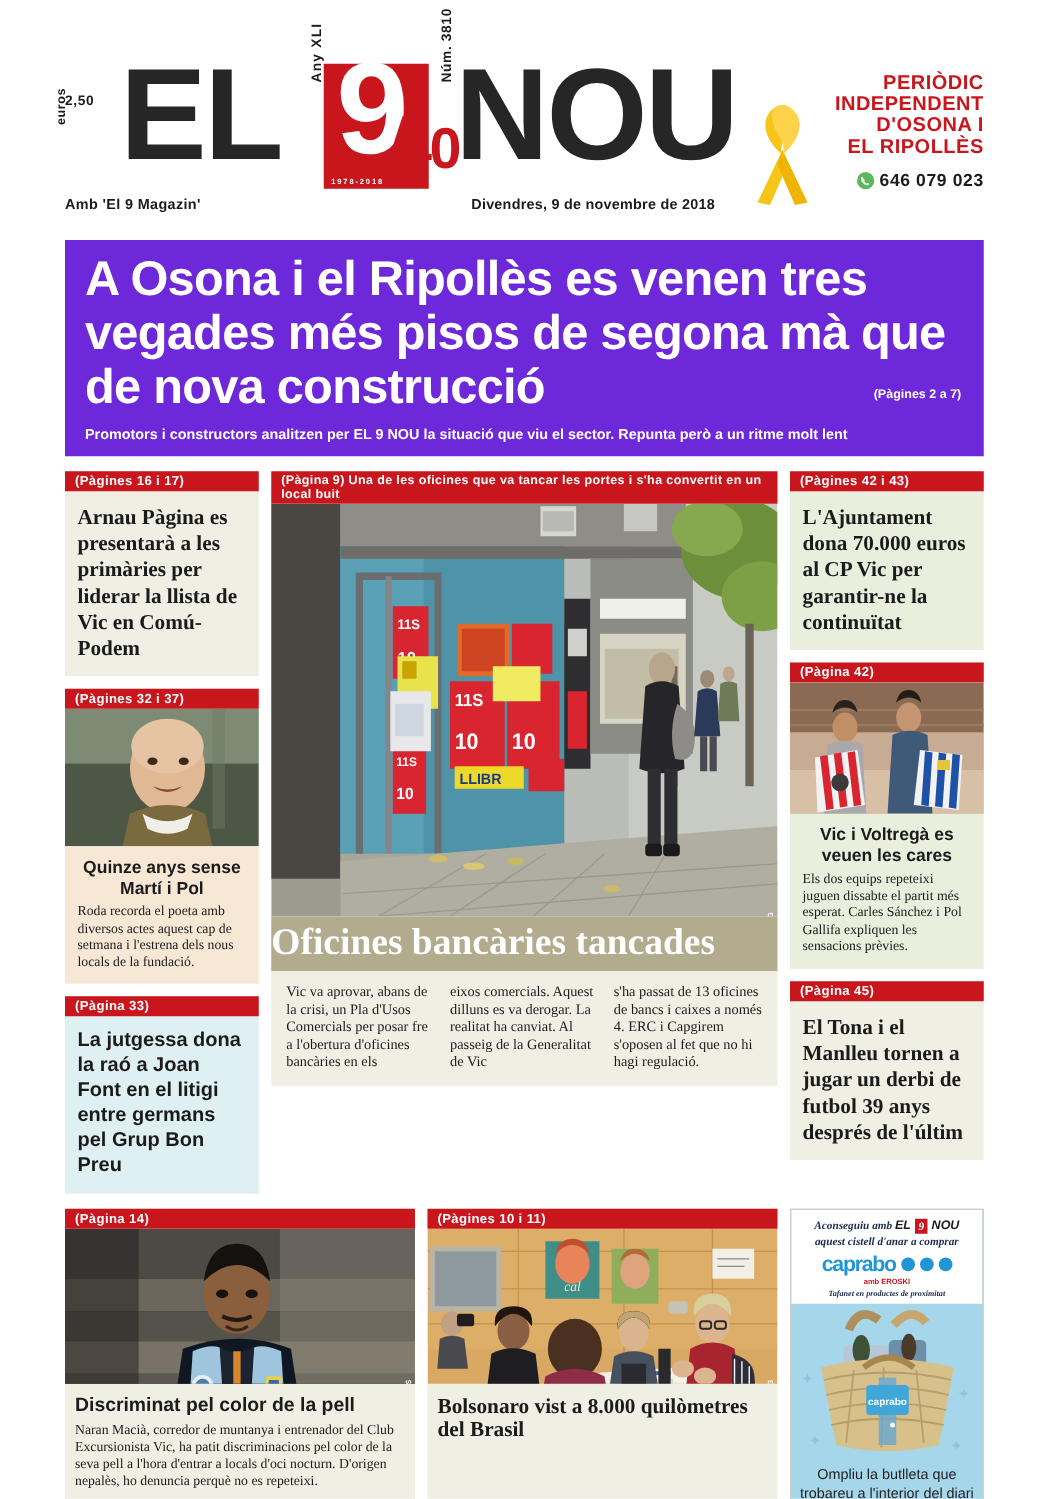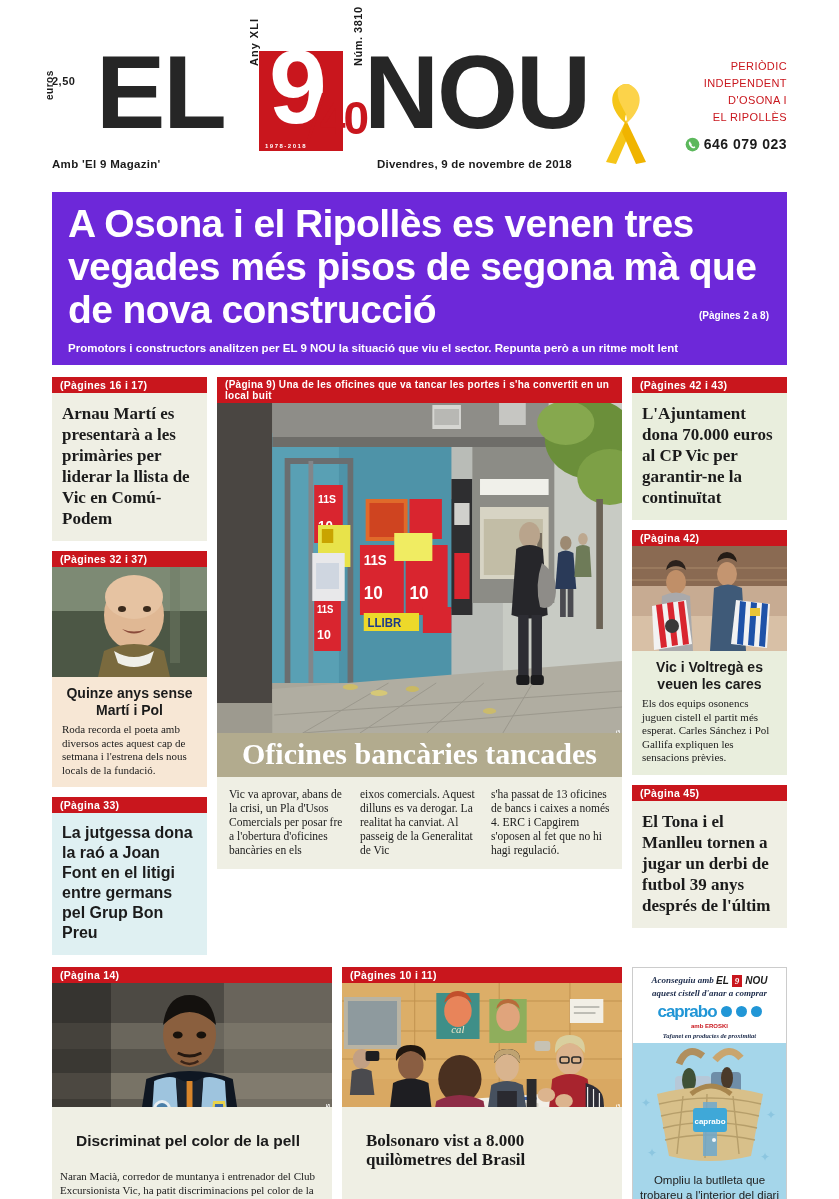--- a/index.html
+++ b/index.html
@@ -73,21 +73,21 @@
   .magazin{
     position:absolute;left:0;top:110px;
     font-weight:bold;font-size:11.5px;letter-spacing:.3px;
   }
   .dateline{
     position:absolute;left:325px;top:110px;
     font-weight:bold;font-size:11.5px;letter-spacing:.2px;
   }
   .slogan{
     position:absolute;right:0;top:10px;text-align:right;
-    color:#c9161d;font-weight:normal;font-size:11px;line-height:17px;
+    color:#c9161d;font-weight:bold;font-size:16px;line-height:17px;
     letter-spacing:.4px;
   }
   .whatsapp-row{
     position:absolute;right:0;top:88px;display:flex;align-items:center;
     gap:4px;justify-content:center;
   }
   .wa-icon{width:15px;height:15px;}
   .wa-num{font-weight:bold;font-size:14px;letter-spacing:.5px;}
 
   
@@ -148,38 +148,38 @@
     font-size:6px;letter-spacing:.8px;color:#fff;font-weight:bold;
     white-space:nowrap;
   }
 
   
   .center-col{display:flex;flex-direction:column;}
   .main-photo{position:relative;width:100%;height:330px;overflow:hidden;}
   .banner-title{
     background:#b2ab8e;color:#fff;
     font-family:"Liberation Serif", serif;font-weight:bold;
-    font-size:30px;line-height:38px;text-align:center;padding:2px 0 4px 0;
+    font-size:30px;line-height:38px;padding:2px 0 4px 0;
   }
   .three-cols{
     background:#efefe4;display:grid;grid-template-columns:1fr 1fr 1fr;
     gap:12px;padding:10px 12px 12px 12px;
     font-family:"Liberation Serif", serif;font-size:11.5px;line-height:14px;
   }
   .three-cols p{margin:0;}
 
   
   .bottom{
     position:relative;margin:12px 52px 0 52px;
     display:grid;grid-template-columns:1fr 1fr 155px;gap:10px;
   }
   .bphoto{position:relative;width:100%;height:124px;overflow:hidden;}
   .b-title{
     font-family:"Liberation Sans", sans-serif;font-weight:bold;
-    font-size:15.5px;line-height:19px;padding:8px 8px 4px 8px;margin:16px;
+    font-size:15.5px;line-height:19px;padding:8px 8px 4px 8px;margin:0;
   }
   .b-title.serif{font-family:"Liberation Serif", serif;font-size:17px;}
   .b-body{
     font-family:"Liberation Serif", serif;font-size:11px;line-height:13.5px;
     padding:0 8px 10px 8px;margin:0;
   }
 
   
   .ad{
     background:#a5d6ea;width:100%;height:245px;position:relative;overflow:hidden;
@@ -261,31 +261,31 @@
       <svg class="wa-icon" viewBox="0 0 24 24">
         <circle cx="12" cy="12" r="11" fill="#5cb85c"></circle>
         <path d="M8 7c-1 0-2 1-2 2.5S7.5 14 9 15.5 12.5 18 14 18s2.5-1 2.5-2l-2-1.2-1.3 1.1c-1-.5-2.6-2.1-3.1-3.1l1.1-1.3L9 9.5C8.8 8.6 8.6 7 8 7z" fill="#fff"></path>
       </svg>
       <span class="wa-num">646 079 023</span>
     </div>
   </div>
 
   <div class="lead">
     <h1>A Osona i el Ripollès es venen tres vegades més pisos de segona mà que de nova construcció</h1>
-    <div class="lead-pages">(Pàgines 2 a 8)</div>
+    <div class="lead-pages">(Pàgines 2 a 7)</div>
     <p class="lead-sub">Promotors i constructors analitzen per EL 9 NOU la situació que viu el sector. Repunta però a un ritme molt lent</p>
   </div>
 
   <div class="grid">
 
     <div>
 
       <div class="box-cream">
         <div class="kicker">(Pàgines 16 i 17)</div>
-        <p class="hl-serif">Arnau Martí es presentarà a les primàries per liderar la llista de Vic en Comú-Podem</p>
+        <p class="hl-serif">Arnau Pàgina es presentarà a les primàries per liderar la llista de Vic en Comú-Podem</p>
       </div>
 
       <div class="box-peach" style="margin-top:10px;">
         <div class="kicker">(Pàgines 32 i 37)</div>
         <div class="photo" style="height:110px;">
           <svg width="100%" height="110" viewBox="0 0 155 110" preserveAspectRatio="none">
             <rect width="155" height="110" fill="#5d6a54"></rect>
             <rect y="0" width="155" height="44" fill="#7d8a74"></rect>
             <rect x="0" y="44" width="155" height="66" fill="#4c5745"></rect>
             <ellipse cx="82" cy="48" rx="30" ry="35" fill="#e0b894"></ellipse>
@@ -459,21 +459,21 @@
             <path d="M104 54 l34 4 l-3 44 l-36 -4 Z" fill="#f2f2f2"></path>
             <g fill="#1e52a8">
               <path d="M108 55 l6 1 l-3 43 l-6 -1 Z"></path>
               <path d="M119 56 l6 1 l-3 43 l-6 -1 Z"></path>
               <path d="M130 57 l6 1 l-3 43 l-6 -1 Z"></path>
             </g>
             <rect x="118" y="62" width="10" height="8" fill="#e8c437"></rect>
           </svg>
         </div>
         <p class="cap-center">Vic i Voltregà es veuen les cares</p>
-        <p class="sub-serif">Els dos equips osonencs juguen cistell el partit més esperat. Carles Sánchez i Pol Gallifa expliquen les sensacions prèvies.</p>
+        <p class="sub-serif">Els dos equips repeteixi juguen dissabte el partit més esperat. Carles Sánchez i Pol Gallifa expliquen les sensacions prèvies.</p>
       </div>
 
       <div class="box-cream" style="margin-top:10px;">
         <div class="kicker">(Pàgina 45)</div>
         <p class="hl-serif">El Tona i el Manlleu tornen a jugar un derbi de futbol 39 anys després de l'últim</p>
       </div>
     </div>
   </div>
 
   <div class="bottom">

